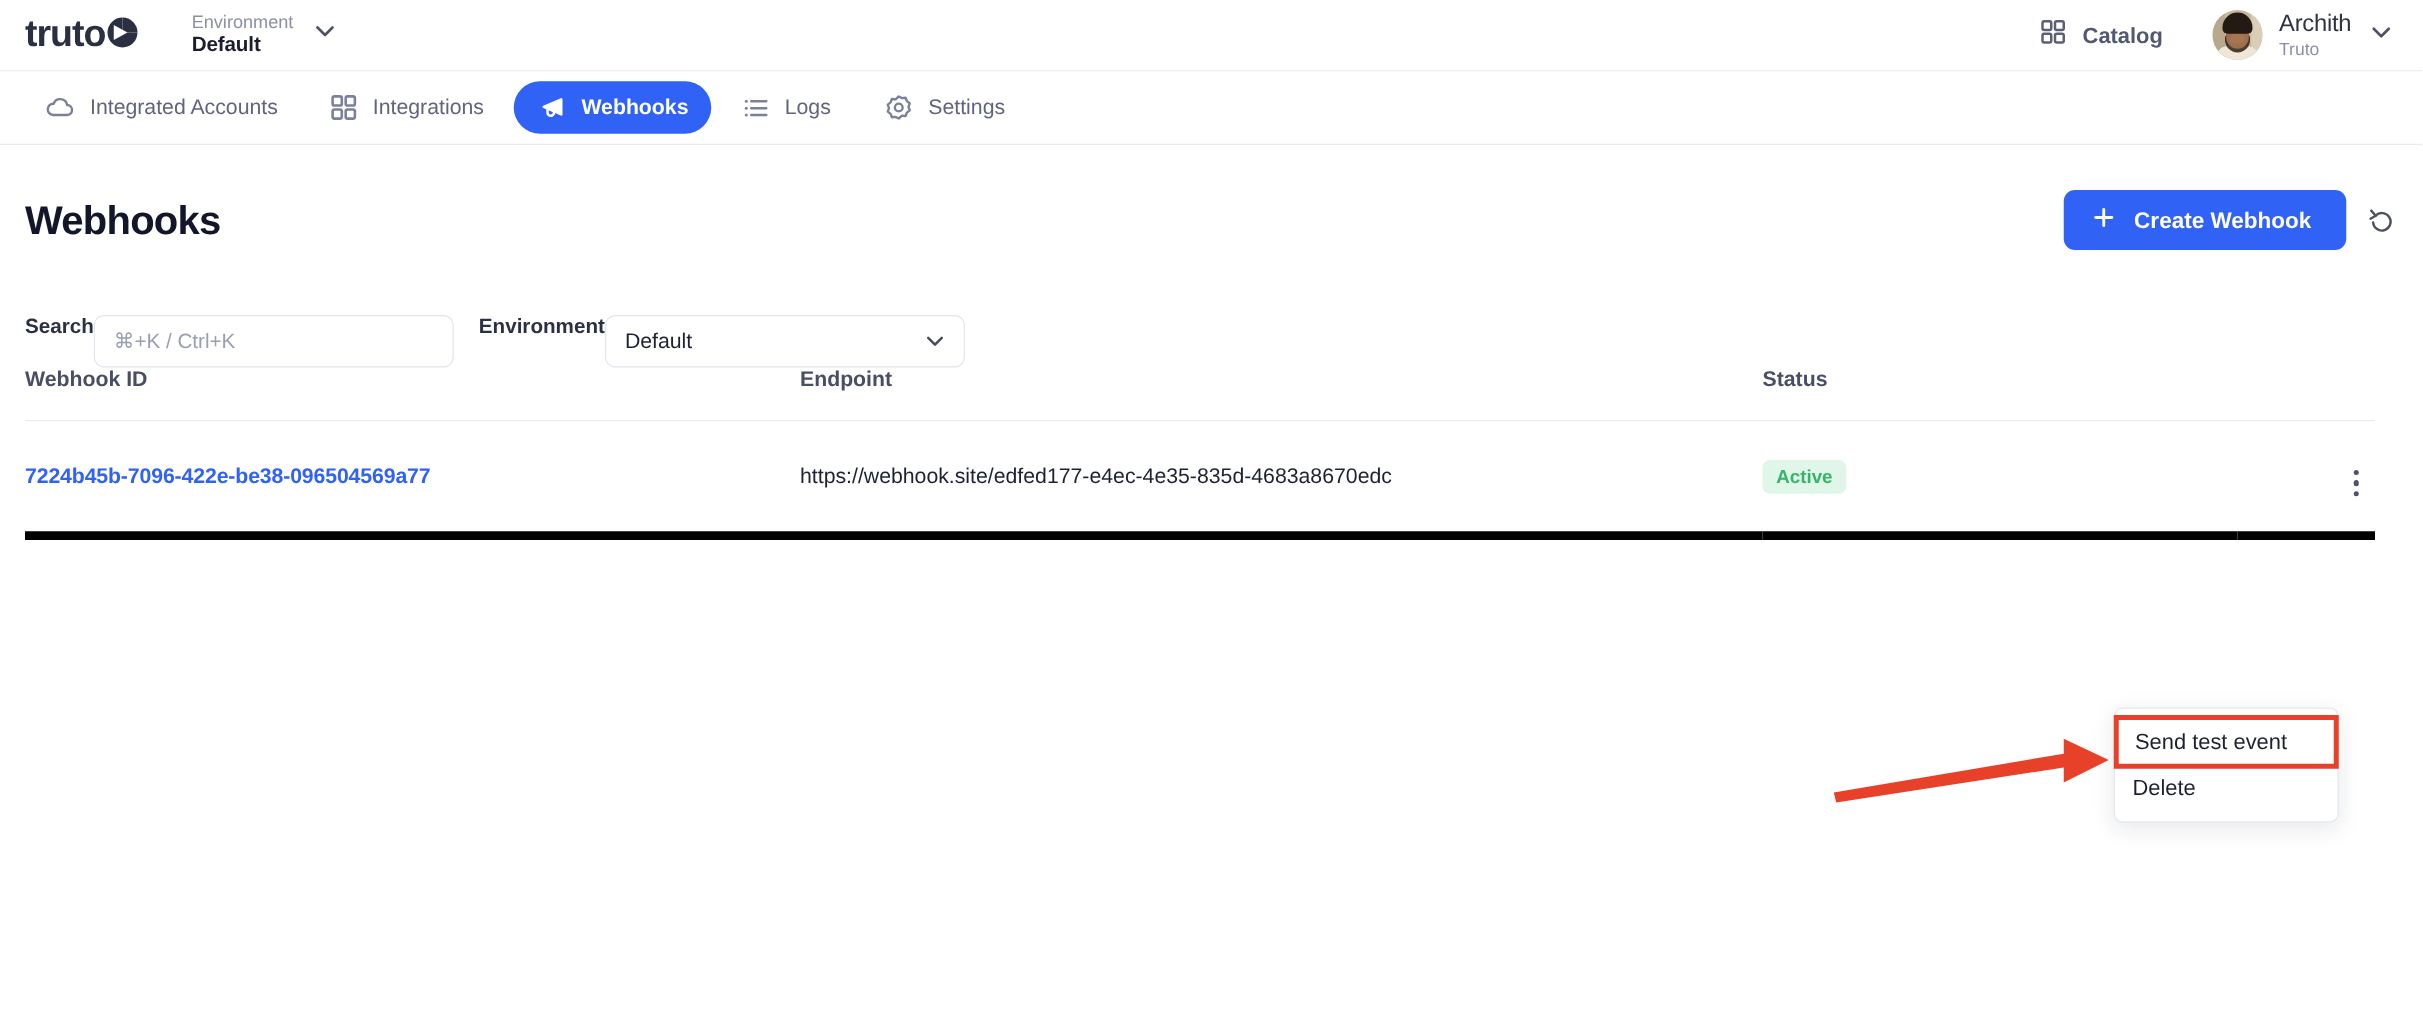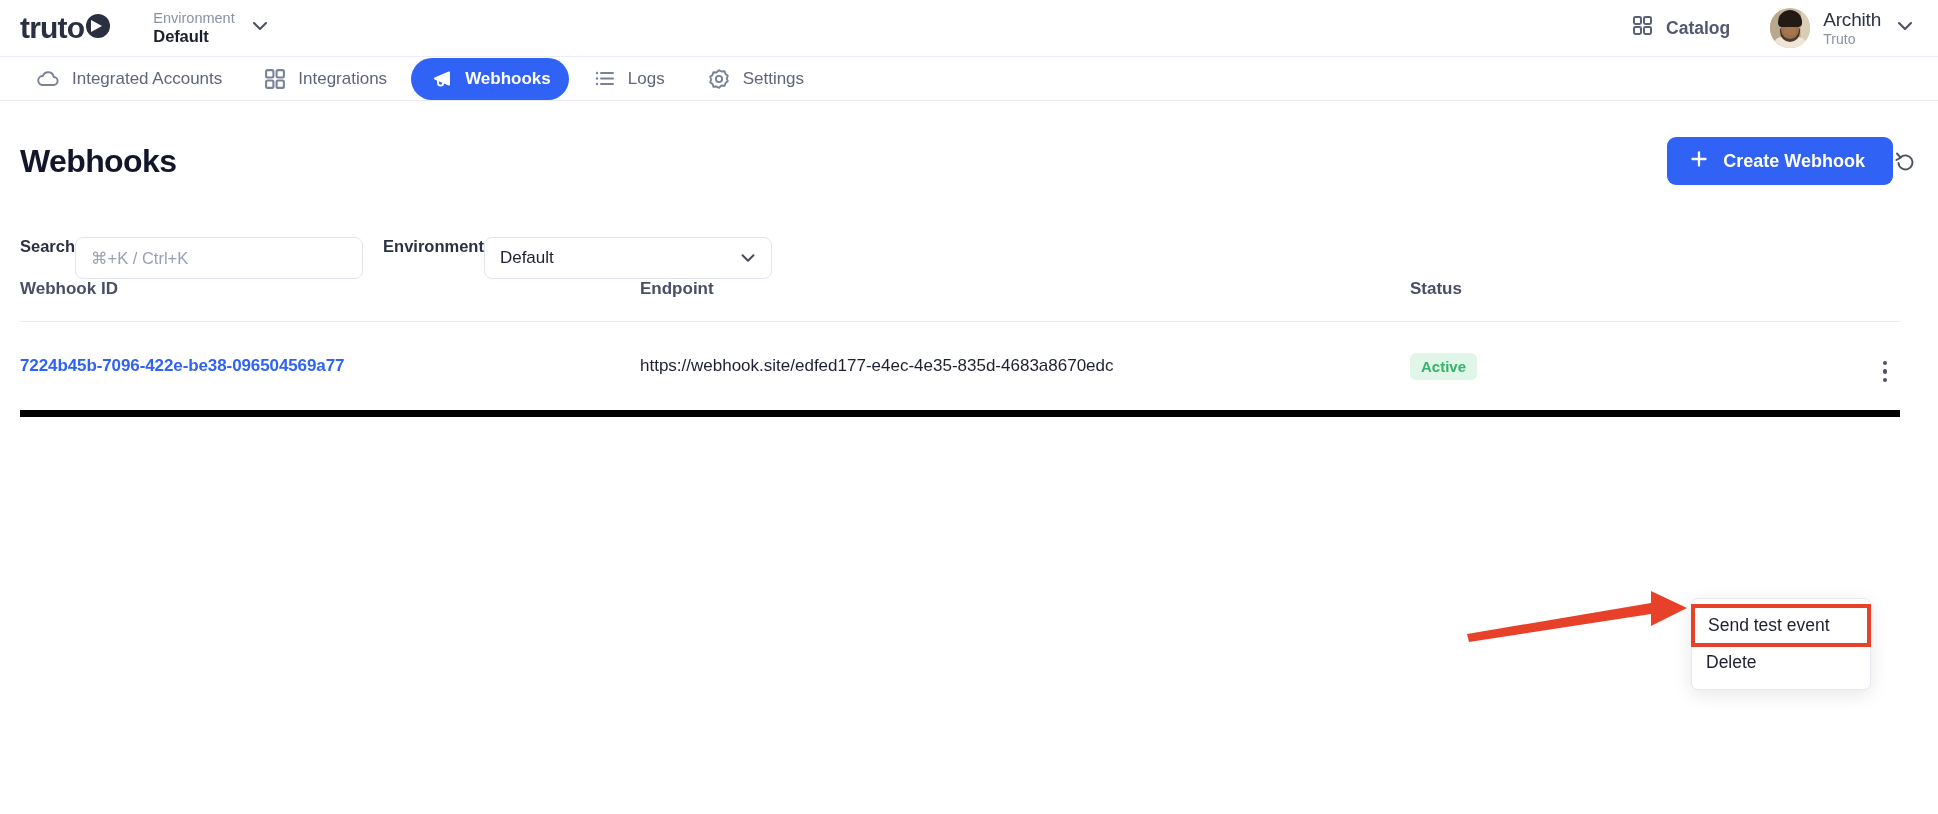--- a/index.html
+++ b/index.html
@@ -65,21 +65,21 @@
   .avatar .chin { position:absolute; left:14px; top:19px; width:12px; height:8px; border-radius:6px; background:#a5764f;}
   .avatar .shirt{ position:absolute; left:3px; bottom:0; width:34px; height:11px; border-radius:9px 9px 0 0; background:#efe6d8; }
   .avatar .bgl  { position:absolute; left:0; top:0; width:10px; height:40px; background:#b9a88e; }
   .avatar .bgr  { position:absolute; right:0; top:0; width:9px; height:40px; background:#d9cdb7; }
   .user-texts { display: flex; flex-direction: column; line-height: 1.15; }
   .user-name { font-size: 19px; color: #2f3346; font-weight: 400; letter-spacing: -0.2px; }
   .user-org { font-size: 14px; color: #8b90a6; }
 
   
   .navbar {
-    height: 45px;
+    height: 60px;
     display: flex;
     align-items: center;
     gap: 6px;
     padding: 0 18px;
     border-top: 1px solid #eceef5;
     border-bottom: 1px solid #e9ebf2;
     background: #fff;
   }
   .nav-item {
     display: flex; align-items: center; gap: 12px;
@@ -100,21 +100,21 @@
   
   .page { padding: 0 20px; position: relative; }
   .page-head {
     display: flex; align-items: center;
     padding-top: 36px;
   }
   .page-title {
     font-size: 32px; font-weight: 700; color: #13162a;
     letter-spacing: -0.6px;
   }
-  .page-head-right { margin-left: auto; display: flex; align-items: center; }
+  .page-head-right { margin-left: auto; display: flex; align-items: center; gap: 16px; }
   .btn-primary {
     background: #2f62f5; color: #fff;
     border: none; border-radius: 9px;
     height: 48px; padding: 0 28px 0 22px;
     display: flex; align-items: center; gap: 14px;
     font-size: 18px; font-weight: 700; cursor: pointer;
     font-family: "Liberation Sans", sans-serif;
   }
   .icon-btn { background: none; border: none; cursor: pointer; display:flex; align-items:center; color:#4d5262; }
 
@@ -176,21 +176,21 @@
     display: flex; flex-direction: column; gap: 4px; align-items: center;
     cursor: pointer; width: 22px;
   }
   .kebab span { width: 4.5px; height: 4.5px; border-radius: 50%; background: #4d5266; display:block; }
   .td-actions { text-align: right; }
   .kebab-wrap { display: inline-flex; justify-content: flex-end; width: 100%; padding-right: 4px;}
 
   
   .menu {
     position: absolute;
-    left: 1691px; top: 598px;
+    left: 1691px; top: 566px;
     width: 180px;
     background: #fff;
     border: 1px solid #e6e8f0;
     border-radius: 7px;
     box-shadow: 0 5px 18px rgba(20,25,50,0.10);
     padding: 8px 0;
     z-index: 40;
   }
   .menu-item {
     font-size: 17.5px; color: #1d2030;

